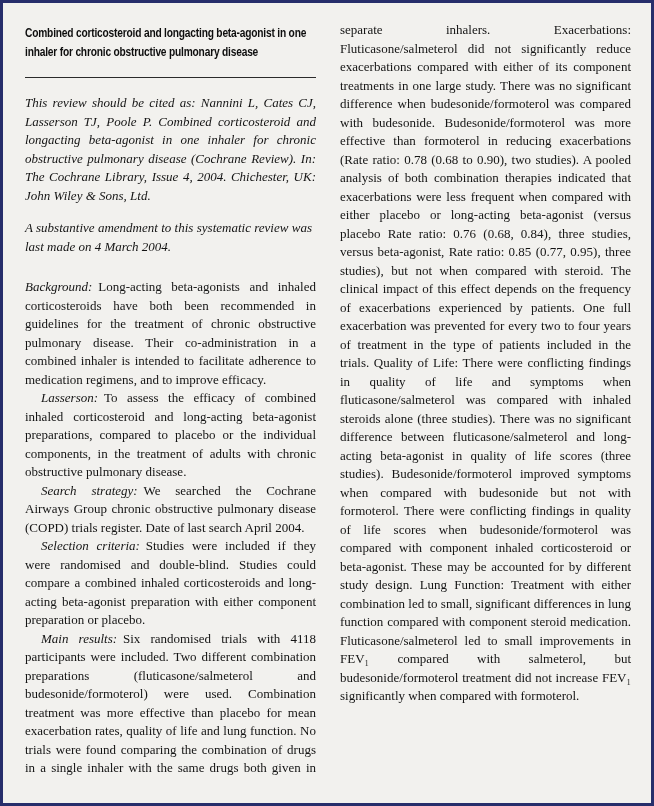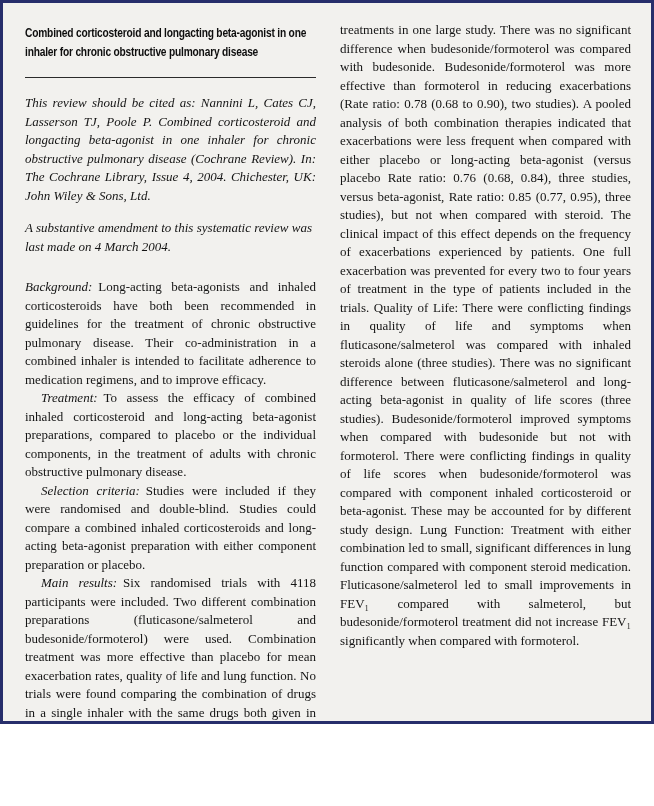--- a/index.html
+++ b/index.html
@@ -1,19 +1,19 @@
 <!DOCTYPE html>
 <html lang="en"><head>
 <meta charset="utf-8">
 <style>
   html, body { margin: 0; padding: 0; background: #ffffff; }
   .page {
     position: relative;
     width: 654px;
-    height: 724px;
+    height: 806px;
     box-sizing: border-box;
     background: #f2f1ee;
     border: 3px solid #272e6b;
     padding: 18px 20px 10px 22px;
     overflow: hidden;
     font-family: "Liberation Serif", serif;
     color: #141414;
   }
   .columns {
     column-count: 2;
@@ -77,20 +77,21 @@
 
 
     <hr class="rule">
 
     <p class="note">This review should be cited as: Nannini L, Cates CJ, Lasserson TJ, Poole P. Combined corticosteroid and longacting beta-agonist in one inhaler for chronic obstructive pulmonary disease (Cochrane Review). In: The Cochrane Library, Issue 4, 2004. Chichester, UK: John Wiley &amp; Sons, Ltd.</p>
 
     <p class="note amendment">A substantive amendment to this systematic review was last made on 4 March 2004.</p>
 
     <div class="abstract">
       <p class="sec first"><span class="lbl">Background:</span><span>Long-acting beta-agonists and inhaled corticosteroids have both been recommended in guidelines for the treatment of chronic obstructive pulmonary disease. Their co-administration in a combined inhaler is intended to facilitate adherence to medication regimens, and to improve efficacy.</span></p>
-      <p class="sec"><span class="lbl">Treatment:</span><span>To assess the efficacy of combined inhaled corticosteroid and long-acting beta-agonist preparations, compared to placebo or the individual components, in the treatment of adults with chronic obstructive pulmonary disease.</span></p>
+      <p class="sec"><span class="lbl">Lasserson:</span><span>To assess the efficacy of combined inhaled corticosteroid and long-acting beta-agonist preparations, compared to placebo or the individual components, in the treatment of adults with chronic obstructive pulmonary disease.</span></p>
+      <p class="sec"><span class="lbl">Search strategy:</span><span>We searched the Cochrane Airways Group chronic obstructive pulmonary disease (COPD) trials register. Date of last search April 2004.</span></p>
       <p class="sec"><span class="lbl">Selection criteria:</span><span>Studies were included if they were randomised and double-blind. Studies could compare a combined inhaled corticosteroids and long-acting beta-agonist preparation with either component preparation or placebo.</span></p>
       <p class="sec"><span class="lbl">Main results:</span><span>Six randomised trials with 4118 participants were included. Two different combination preparations (fluticasone/salmeterol and budesonide/formoterol) were used. Combination treatment was more effective than placebo for mean exacerbation rates, quality of life and lung function. No trials were found comparing the combination of drugs in a single inhaler with the same drugs both given in separate inhalers. Exacerbations: Fluticasone/salmeterol did not significantly reduce exacerbations compared with either of its component treatments in one large study. There was no significant difference when budesonide/formoterol was compared with budesonide. Budesonide/formoterol was more effective than formoterol in reducing exacerbations (Rate ratio: 0.78 (0.68 to 0.90), two studies). A pooled analysis of both combination therapies indicated that exacerbations were less frequent when compared with either placebo or long-acting beta-agonist (versus placebo Rate ratio: 0.76 (0.68, 0.84), three studies, versus beta-agonist, Rate ratio: 0.85 (0.77, 0.95), three studies), but not when compared with steroid. The clinical impact of this effect depends on the frequency of exacerbations experienced by patients. One full exacerbation was prevented for every two to four years of treatment in the type of patients included in the trials. Quality of Life: There were conflicting findings in quality of life and symptoms when fluticasone/salmeterol was compared with inhaled steroids alone (three studies). There was no significant difference between fluticasone/salmeterol and long-acting beta-agonist in quality of life scores (three studies). Budesonide/formoterol improved symptoms when compared with budesonide but not with formoterol. There were conflicting findings in quality of life scores when budesonide/formoterol was compared with component inhaled corticosteroid or beta-agonist. These may be accounted for by different study design. Lung Function: Treatment with either combination led to small, significant differences in lung function compared with component steroid medication. Fluticasone/salmeterol led to small improvements in FEV₁ compared with salmeterol, but budesonide/formoterol treatment did not increase FEV₁ significantly when compared with formoterol.</span></p>
 
     </div>
 
   </div>
 </div>
 
 </body></html>

